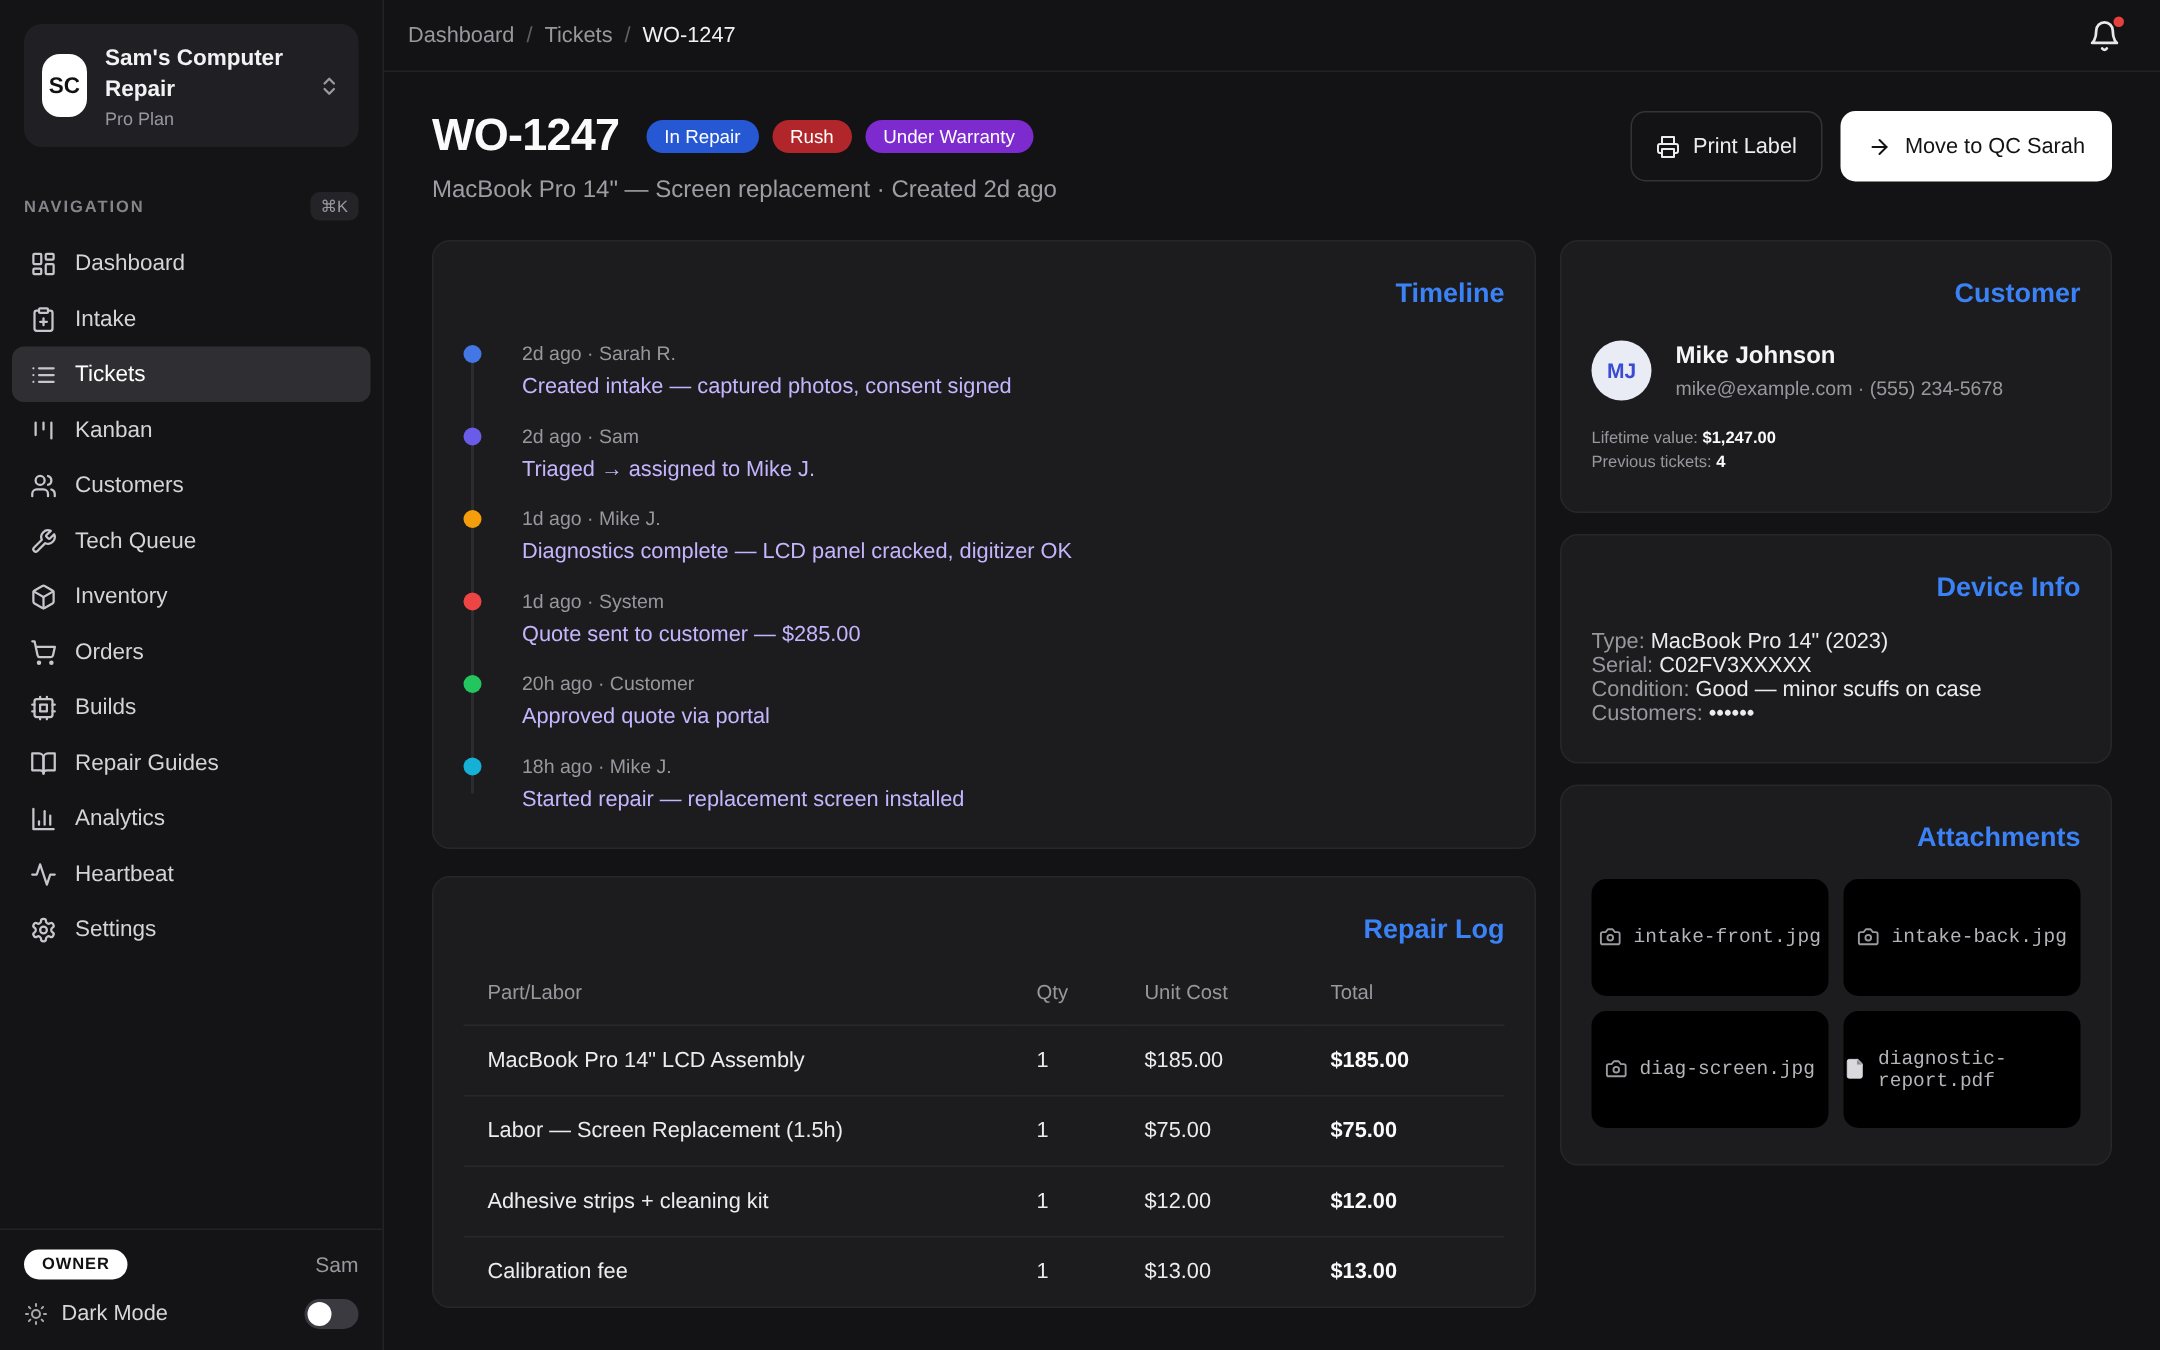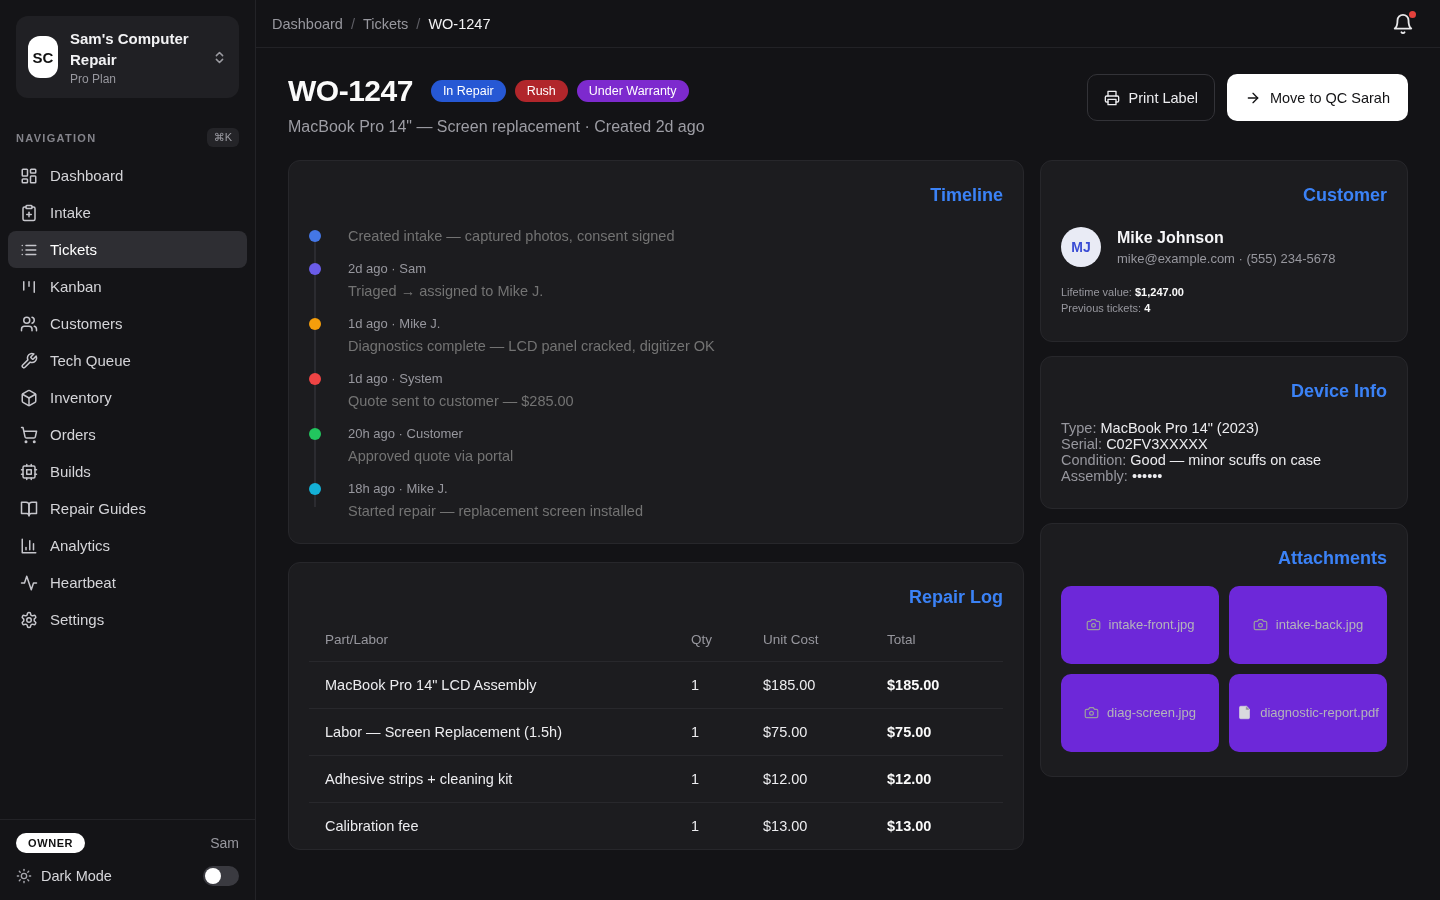--- a/index.html
+++ b/index.html
@@ -122,21 +122,21 @@
     content:""; position:absolute; left:5px; top:10px; bottom:12px;
     width:2px; background:#2b2b30;
   }
   .tl-event { position:relative; padding-left:39px; }
   .tl-event + .tl-event { margin-top:17px; }
   .tl-dot {
     position:absolute; left:0; top:2px; width:12px; height:12px;
     border-radius:50%; z-index:1;
   }
   .tl-meta { font-size:13px; color:#97979e; }
-  .tl-text { font-size:14.5px; color:#737373; margin-top:7px; }
+  .tl-text { font-size:14.5px; color:#c4b5fd; margin-top:7px; }
 
   
   .repair-card { margin-top:18px; padding-bottom:0; }
   table.rlog { width:100%; border-collapse:collapse; margin-top:14px; }
   .rlog th {
     text-align:left; font-weight:400; color:#97979e; font-size:13.5px;
     padding:10px 16px 14px;
   }
   .rlog td {
     padding:15px 16px; border-top:1px solid #28282c;
@@ -164,22 +164,22 @@
   .dev-rows { margin-top:18px; }
   .dev-row { font-size:14.5px; }
   .dev-row:first-child { margin-top:0; }
   .dev-label { color:#97979e; }
   .dev-value { color:#ececef; }
 
   .att-grid {
     margin-top:17px; display:grid; grid-template-columns:1fr 1fr; gap:10px;
   }
   .att-tile {
-    background:#6d28d9; border-radius:10px; height:78px; cursor:pointer;
-    display:flex; align-items:center; justify-content:center; gap:8px;
+    background:#000000; border-radius:10px; height:78px; cursor:pointer;
+    display:flex; align-items:center; justify-content:center; gap:8px;font-family:Liberation Mono, monospace;
   }
   .att-icon { color:#9a9aa0; display:flex; }
   .att-name { font-size:13px; color:#b4b4ba; }
 </style>
 </head>
 <body>
 
 <aside class="sidebar">
 
   <div class="workspace">
@@ -423,20 +423,21 @@
 
     <div class="columns">
 
       <div>
 
         <section class="card">
           <h2 class="card-title">Timeline</h2>
           <div class="tl-events">
             <div class="tl-event">
               <span class="tl-dot" style="background: rgb(68, 119, 230);"></span>
+              <div class="tl-meta">2d ago · Sarah R.</div>
               <div class="tl-text">Created intake — captured photos, consent signed</div>
             </div>
             <div class="tl-event">
               <span class="tl-dot" style="background: rgb(106, 92, 232);"></span>
               <div class="tl-meta">2d ago · Sam</div>
               <div class="tl-text">Triaged → assigned to Mike J.</div>
             </div>
             <div class="tl-event">
               <span class="tl-dot" style="background: rgb(245, 158, 11);"></span>
               <div class="tl-meta">1d ago · Mike J.</div>
@@ -517,21 +518,21 @@
             <div><span class="stat-label">Previous tickets:</span> <span class="stat-value">4</span></div>
           </div>
         </section>
 
         <section class="card">
           <h2 class="card-title">Device Info</h2>
           <div class="dev-rows">
             <div class="dev-row"><span class="dev-label">Type:</span> <span class="dev-value">MacBook Pro 14" (2023)</span></div>
             <div class="dev-row"><span class="dev-label">Serial:</span> <span class="dev-value">C02FV3XXXXX</span></div>
             <div class="dev-row"><span class="dev-label">Condition:</span> <span class="dev-value">Good — minor scuffs on case</span></div>
-            <div class="dev-row"><span class="dev-label">Assembly:</span> <span class="dev-value">••••••</span></div>
+            <div class="dev-row"><span class="dev-label">Customers:</span> <span class="dev-value">••••••</span></div>
           </div>
         </section>
 
         <section class="card">
           <h2 class="card-title">Attachments</h2>
           <div class="att-grid">
             <div class="att-tile">
               <span class="att-icon">
                   <svg width="15" height="15" viewBox="0 0 24 24" fill="none" stroke="currentColor" stroke-width="2" stroke-linecap="round" stroke-linejoin="round">
                     <path d="M14.5 4h-5L7 7H4a2 2 0 0 0-2 2v9a2 2 0 0 0 2 2h16a2 2 0 0 0 2-2V9a2 2 0 0 0-2-2h-3l-2.5-3z"></path>

